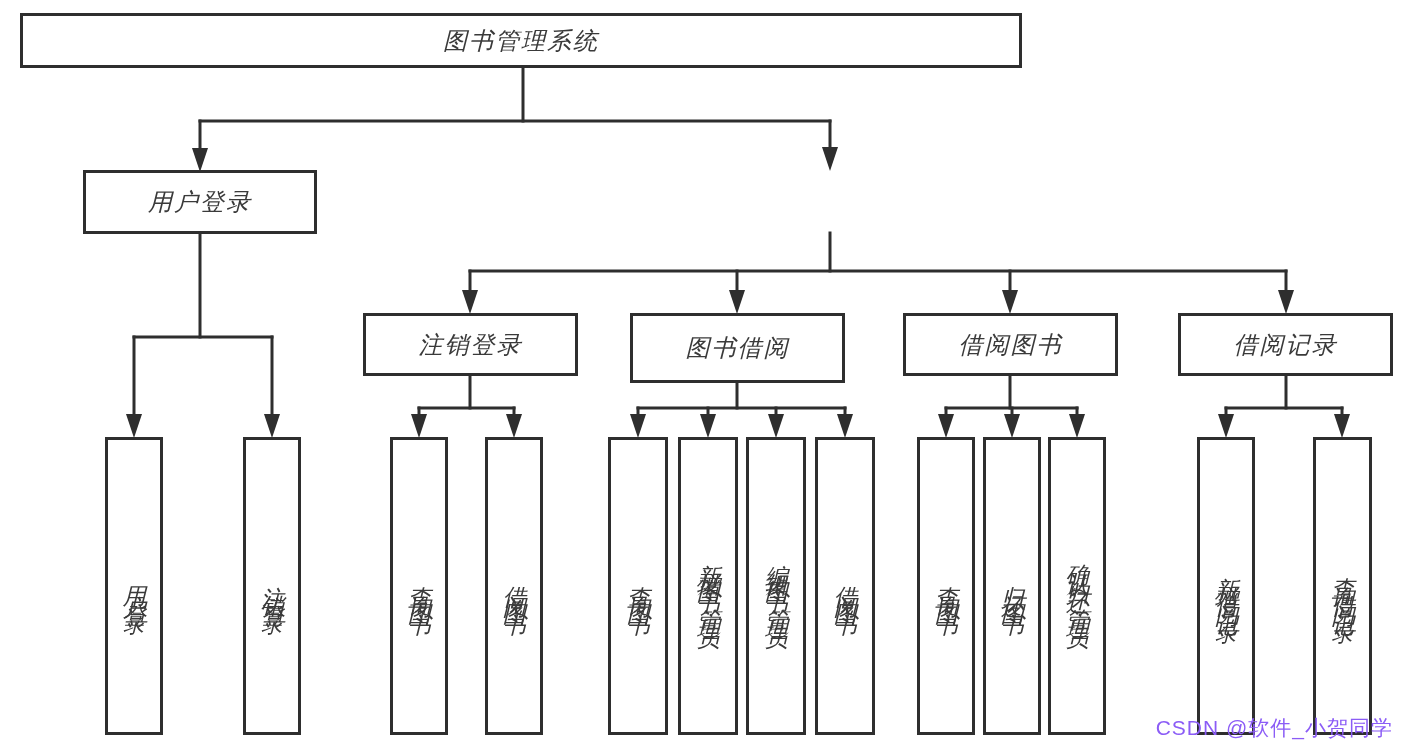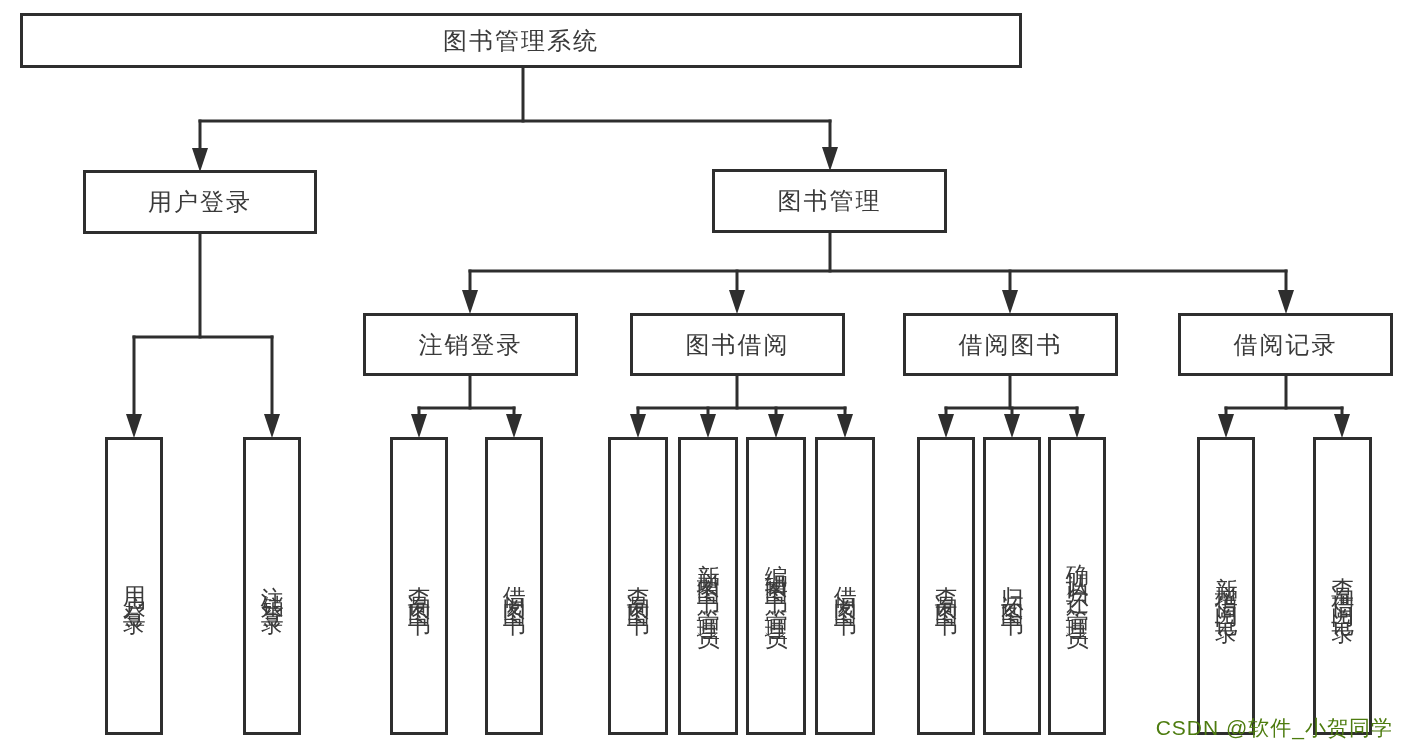--- a/index.html
+++ b/index.html
@@ -32,40 +32,41 @@
   }
   .box {
     position: absolute;
     box-sizing: border-box;
     border: 3px solid #2e2e2e;
     background: #ffffff;
     display: flex;
     align-items: center;
     justify-content: center;
     color: #3a3a3a;
+    font-style: italic;
   }
   .hbox {
     font-size: 24px;
     letter-spacing: 2px;
   }
   .vbox .vtext {
     writing-mode: vertical-rl;
     text-orientation: mixed;
     font-size: 23px;
     letter-spacing: 9px;
     line-height: 1.1;
     color: #3a3a3a;
   }
   #watermark {
     position: absolute;
     right: 12px;
     top: 714px;
     font-size: 21px;
     letter-spacing: 1px;
-    color: #4d7c0f;
+    color: #8b5cf6;
     white-space: nowrap;
   }
 </style>
 </head>
 <body>
 
 <div id="canvas">
 
   <svg id="connectors" width="1405" height="747" viewBox="0 0 1405 747">
 
@@ -143,28 +144,25 @@
     </g>
   </svg>
 
   <div class="box hbox" style="left:20px;top:13px;width:1002px;height:55px">
     <span>图书管理系统</span>
   </div>
 
   <div class="box hbox" style="left:83px;top:170px;width:234px;height:64px">
     <span>用户登录</span>
   </div>
-  <div class="box hbox" style="left:712px;top:169px;width:235px;height:64px">
-    <span>图书管理</span>
-  </div>
 
   <div class="box hbox" style="left:363px;top:313px;width:215px;height:63px">
     <span>注销登录</span>
   </div>
-  <div class="box hbox" style="left:630px;top:313px;width:215px;height:63px">
+  <div class="box hbox" style="left:630px;top:313px;width:215px;height:70px">
     <span>图书借阅</span>
   </div>
   <div class="box hbox" style="left:903px;top:313px;width:215px;height:63px">
     <span>借阅图书</span>
   </div>
   <div class="box hbox" style="left:1178px;top:313px;width:215px;height:63px">
     <span>借阅记录</span>
   </div>
 
   <div class="box vbox" style="left:105px;top:437px;width:58px;height:298px">

